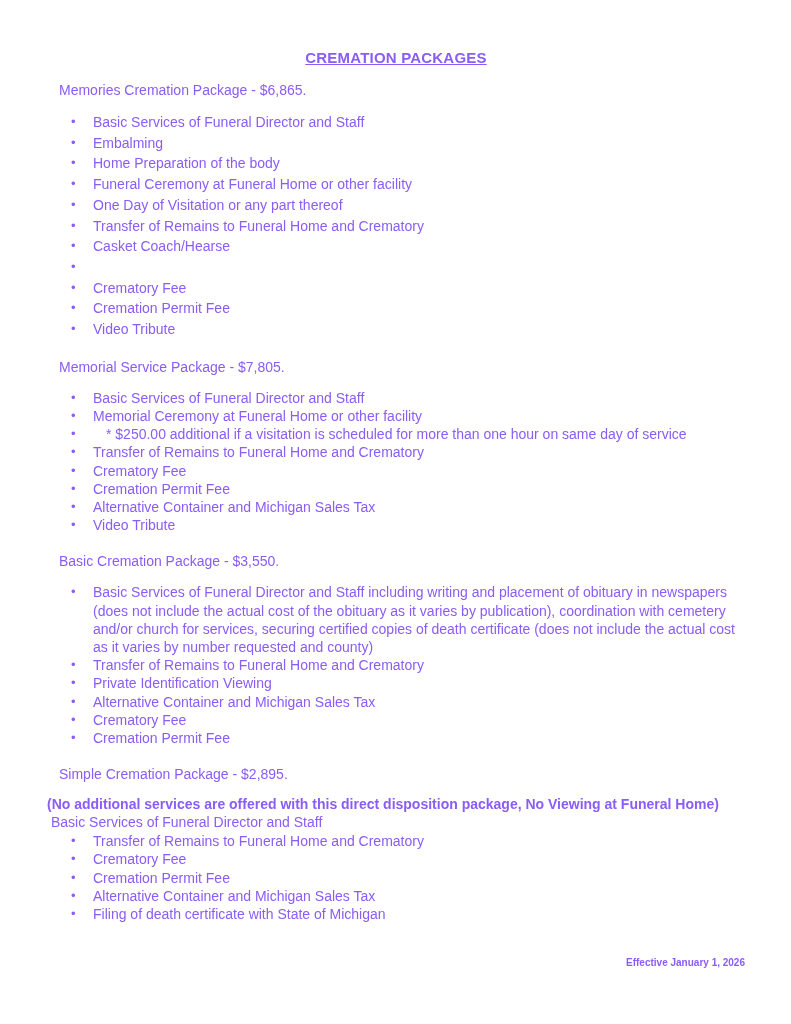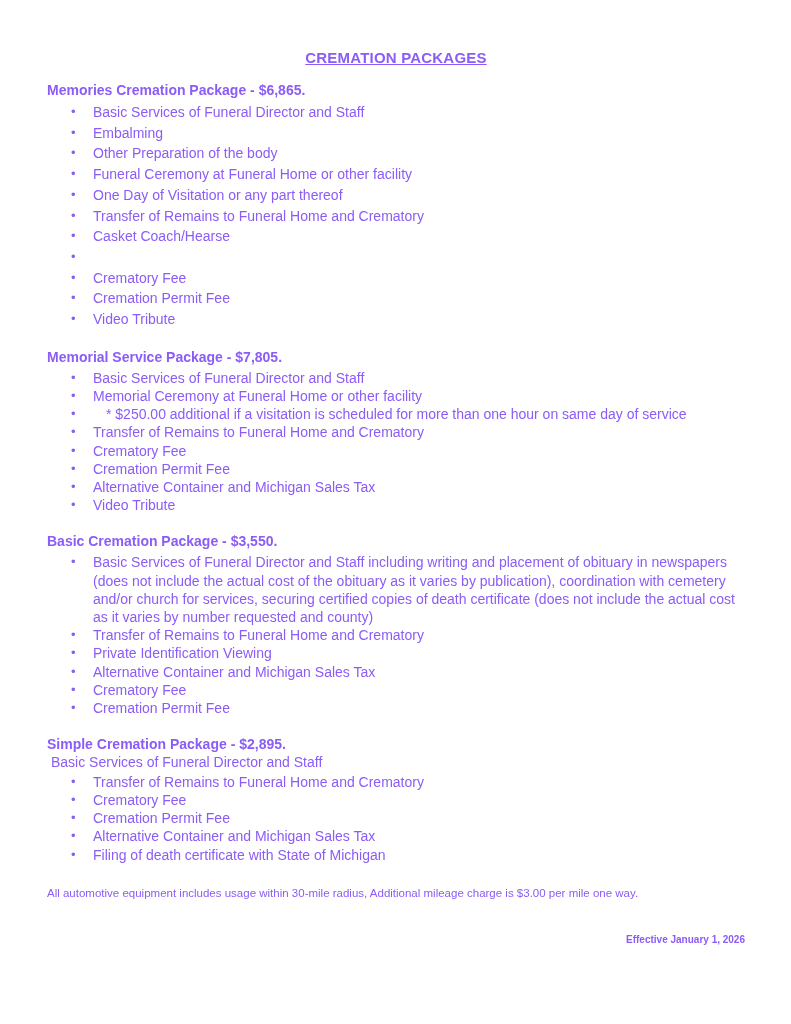--- a/index.html
+++ b/index.html
@@ -25,24 +25,24 @@
     font-weight: bold;
     text-align: center;
     text-decoration: underline;
     letter-spacing: 0.2px;
     margin: 3px 0 14px 0;
     line-height: 17px;
   }
   .pkg { margin-top: 17px; }
   .pkg-0 { margin-top: 14px; }
   .pkg-heading {
-    font-weight: bold;
+    font-weight: normal;
     font-size: 14px;
     line-height: 20px;
-    margin: 0;
+    margin: 12px;
   }
   .pkg-subtitle {
     font-weight: bold;
     font-size: 14px;
     line-height: 17.5px;
     margin: 0;
   }
   .pkg-note {
     font-size: 14px;
     line-height: 17.5px;
@@ -93,21 +93,21 @@
           <li class="item">
             <span class="bullet">•</span>
             <span class="item-text">Basic Services of Funeral Director and Staff</span>
           </li>
           <li class="item">
             <span class="bullet">•</span>
             <span class="item-text">Embalming</span>
           </li>
           <li class="item">
             <span class="bullet">•</span>
-            <span class="item-text">Other Preparation of the body</span>
+            <span class="item-text">Home Preparation of the body</span>
           </li>
           <li class="item">
             <span class="bullet">•</span>
             <span class="item-text">Funeral Ceremony at Funeral Home or other facility</span>
           </li>
           <li class="item">
             <span class="bullet">•</span>
             <span class="item-text">One Day of Visitation or any part thereof</span>
           </li>
           <li class="item">
@@ -198,20 +198,21 @@
             <span class="item-text">Crematory Fee</span>
           </li>
           <li class="item">
             <span class="bullet">•</span>
             <span class="item-text">Cremation Permit Fee</span>
           </li>
         </ul>
   </div>
       <div class="pkg pkg-3">
     <p class="pkg-heading">Simple Cremation Package - $2,895.</p>
+    <p class="pkg-subtitle">(No additional services are offered with this direct disposition package, No Viewing at Funeral Home)</p>
     <p class="pkg-note">Basic Services of Funeral Director and Staff</p>
     <ul class="items">
           <li class="item">
             <span class="bullet">•</span>
             <span class="item-text">Transfer of Remains to Funeral Home and Crematory</span>
           </li>
           <li class="item">
             <span class="bullet">•</span>
             <span class="item-text">Crematory Fee</span>
           </li>
@@ -224,16 +225,15 @@
             <span class="item-text">Alternative Container and Michigan Sales Tax</span>
           </li>
           <li class="item">
             <span class="bullet">•</span>
             <span class="item-text">Filing of death certificate with State of Michigan</span>
           </li>
         </ul>
   </div>
     </div>
 
-  <div class="footer-note">All automotive equipment includes usage within 30-mile radius, Additional mileage charge is $3.00 per mile one way.</div>
 
   <div class="effective">Effective January 1, 2026</div>
 </div>
 
 </body></html>

